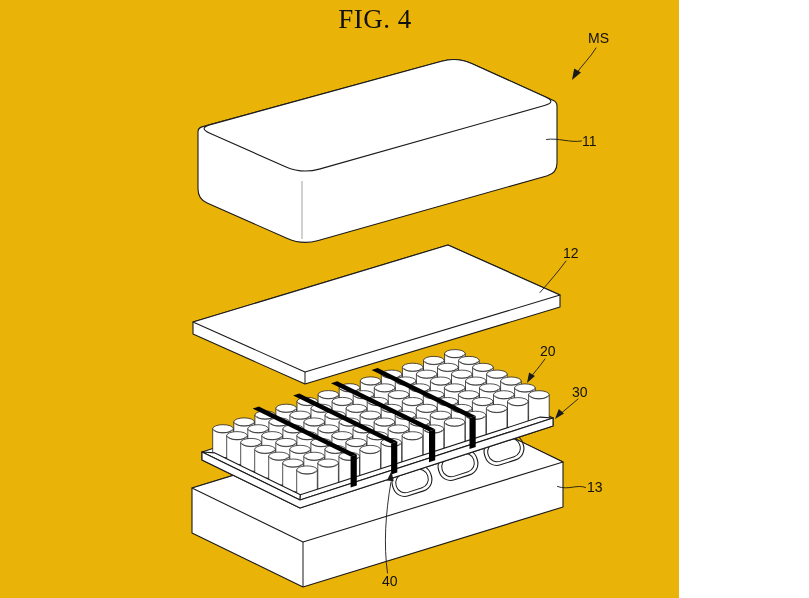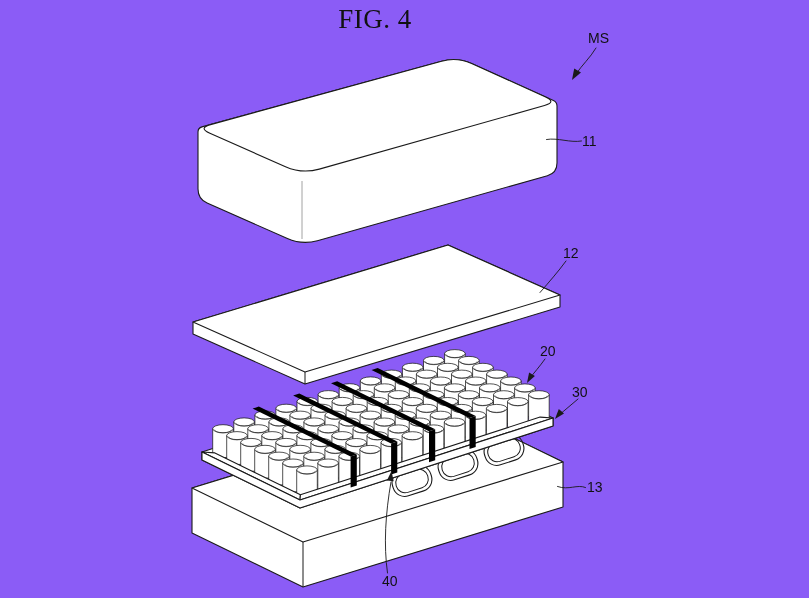--- a/index.html
+++ b/index.html
@@ -1,16 +1,16 @@
 <!DOCTYPE html>
 <html><head>
 <meta charset="utf-8">
 <style>
   html,body{margin:0;padding:0;background:#ffffff;}
-  .sheet{position:relative;width:809px;height:598px;background:#8b5cf6;overflow:hidden;}
+  .sheet{position:relative;width:679px;height:598px;background:#eab308;overflow:hidden;}
   svg{display:block;}
   .title{font-family:"Liberation Serif",serif;font-size:27px;fill:#111;letter-spacing:.5px;}
   .lbl{font-family:"Liberation Sans",sans-serif;font-size:14px;fill:#111;}
   .leader{fill:none;stroke:#1a1a1a;stroke-width:.9;stroke-linecap:round;}
   .ah{fill:#1a1a1a;stroke:none;}
 </style>
 </head>
 <body>
 
 <div class="sheet">

